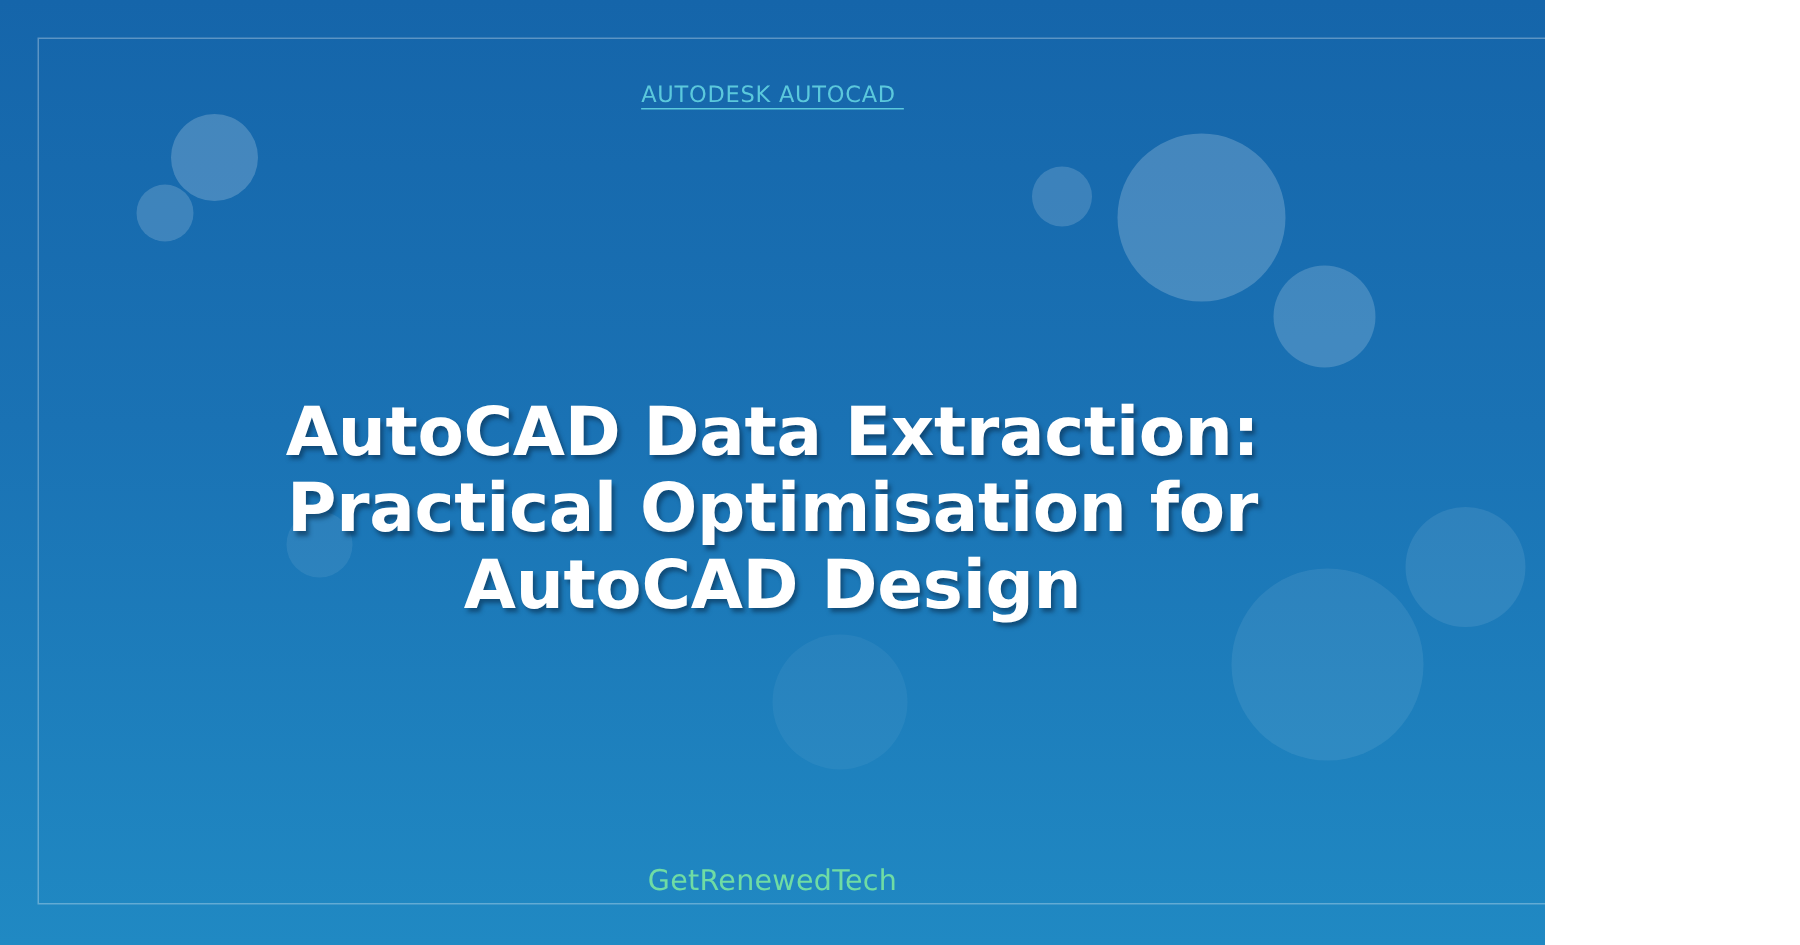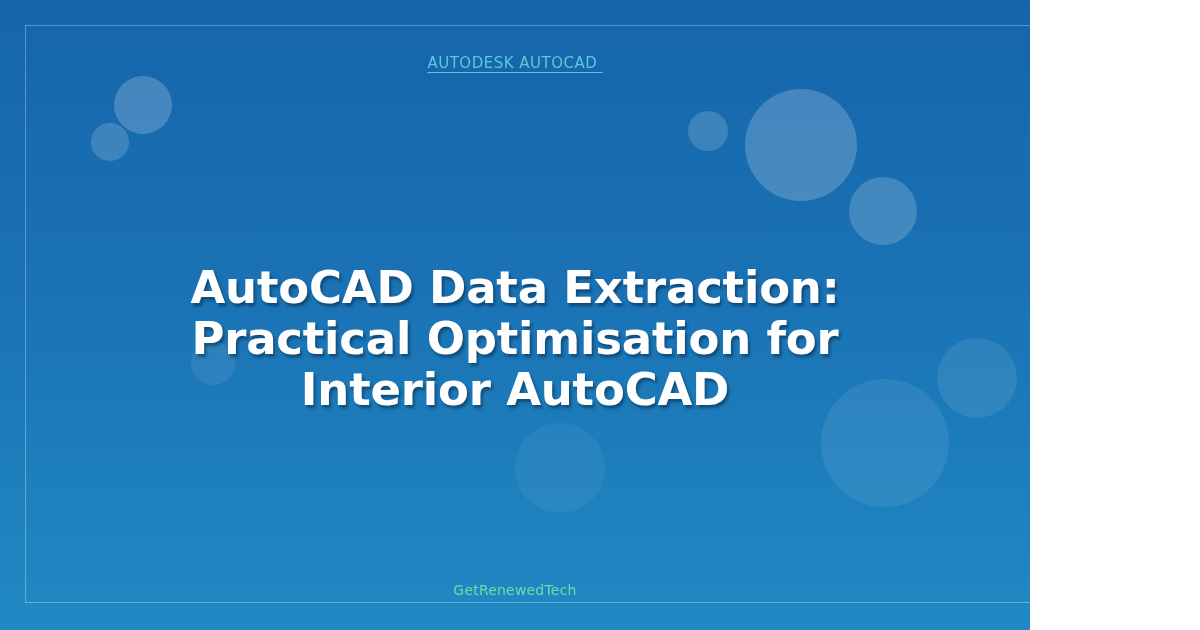--- a/index.html
+++ b/index.html
@@ -83,21 +83,21 @@
     text-shadow: 2px 3px 3px rgba(8, 40, 70, 0.55);
     margin: 0;
   }
 
   .footer {
     position: absolute;
     left: 0;
     right: 0;
     bottom: 32px;
     text-align: center;
-    font-size: 14px;
+    font-size: 19px;
     color: #6FDCA4;
     letter-spacing: 0.2px;
   }
 </style>
 </head>
 <body>
 
 <div class="card" style="background: linear-gradient(rgb(21, 101, 170) 0%, rgb(26, 114, 180) 45%, rgb(32, 137, 195) 100%);">
 
   <div class="bubbles">
@@ -112,19 +112,19 @@
       <div class="bubble" style="left: 515px; top: 423px; width: 90px; height: 90px; opacity: 0.05;"></div>
     </div>
 
   <div class="frame"></div>
 
   <div class="content">
 
     <div class="kicker" style="color: rgb(91, 200, 220);">AUTODESK AUTOCAD </div>
 
     <div class="title-wrap">
-      <h1 class="title" style="color: rgb(255, 255, 255);">AutoCAD Data Extraction: Practical Optimisation for Interior AutoCAD</h1>
+      <h1 class="title" style="color: rgb(255, 255, 255);">AutoCAD Data Extraction: Practical Optimisation for AutoCAD Design</h1>
     </div>
 
     <div class="footer" style="color: rgb(111, 220, 164);">GetRenewedTech</div>
 
   </div>
 </div>
 
 </body></html>

